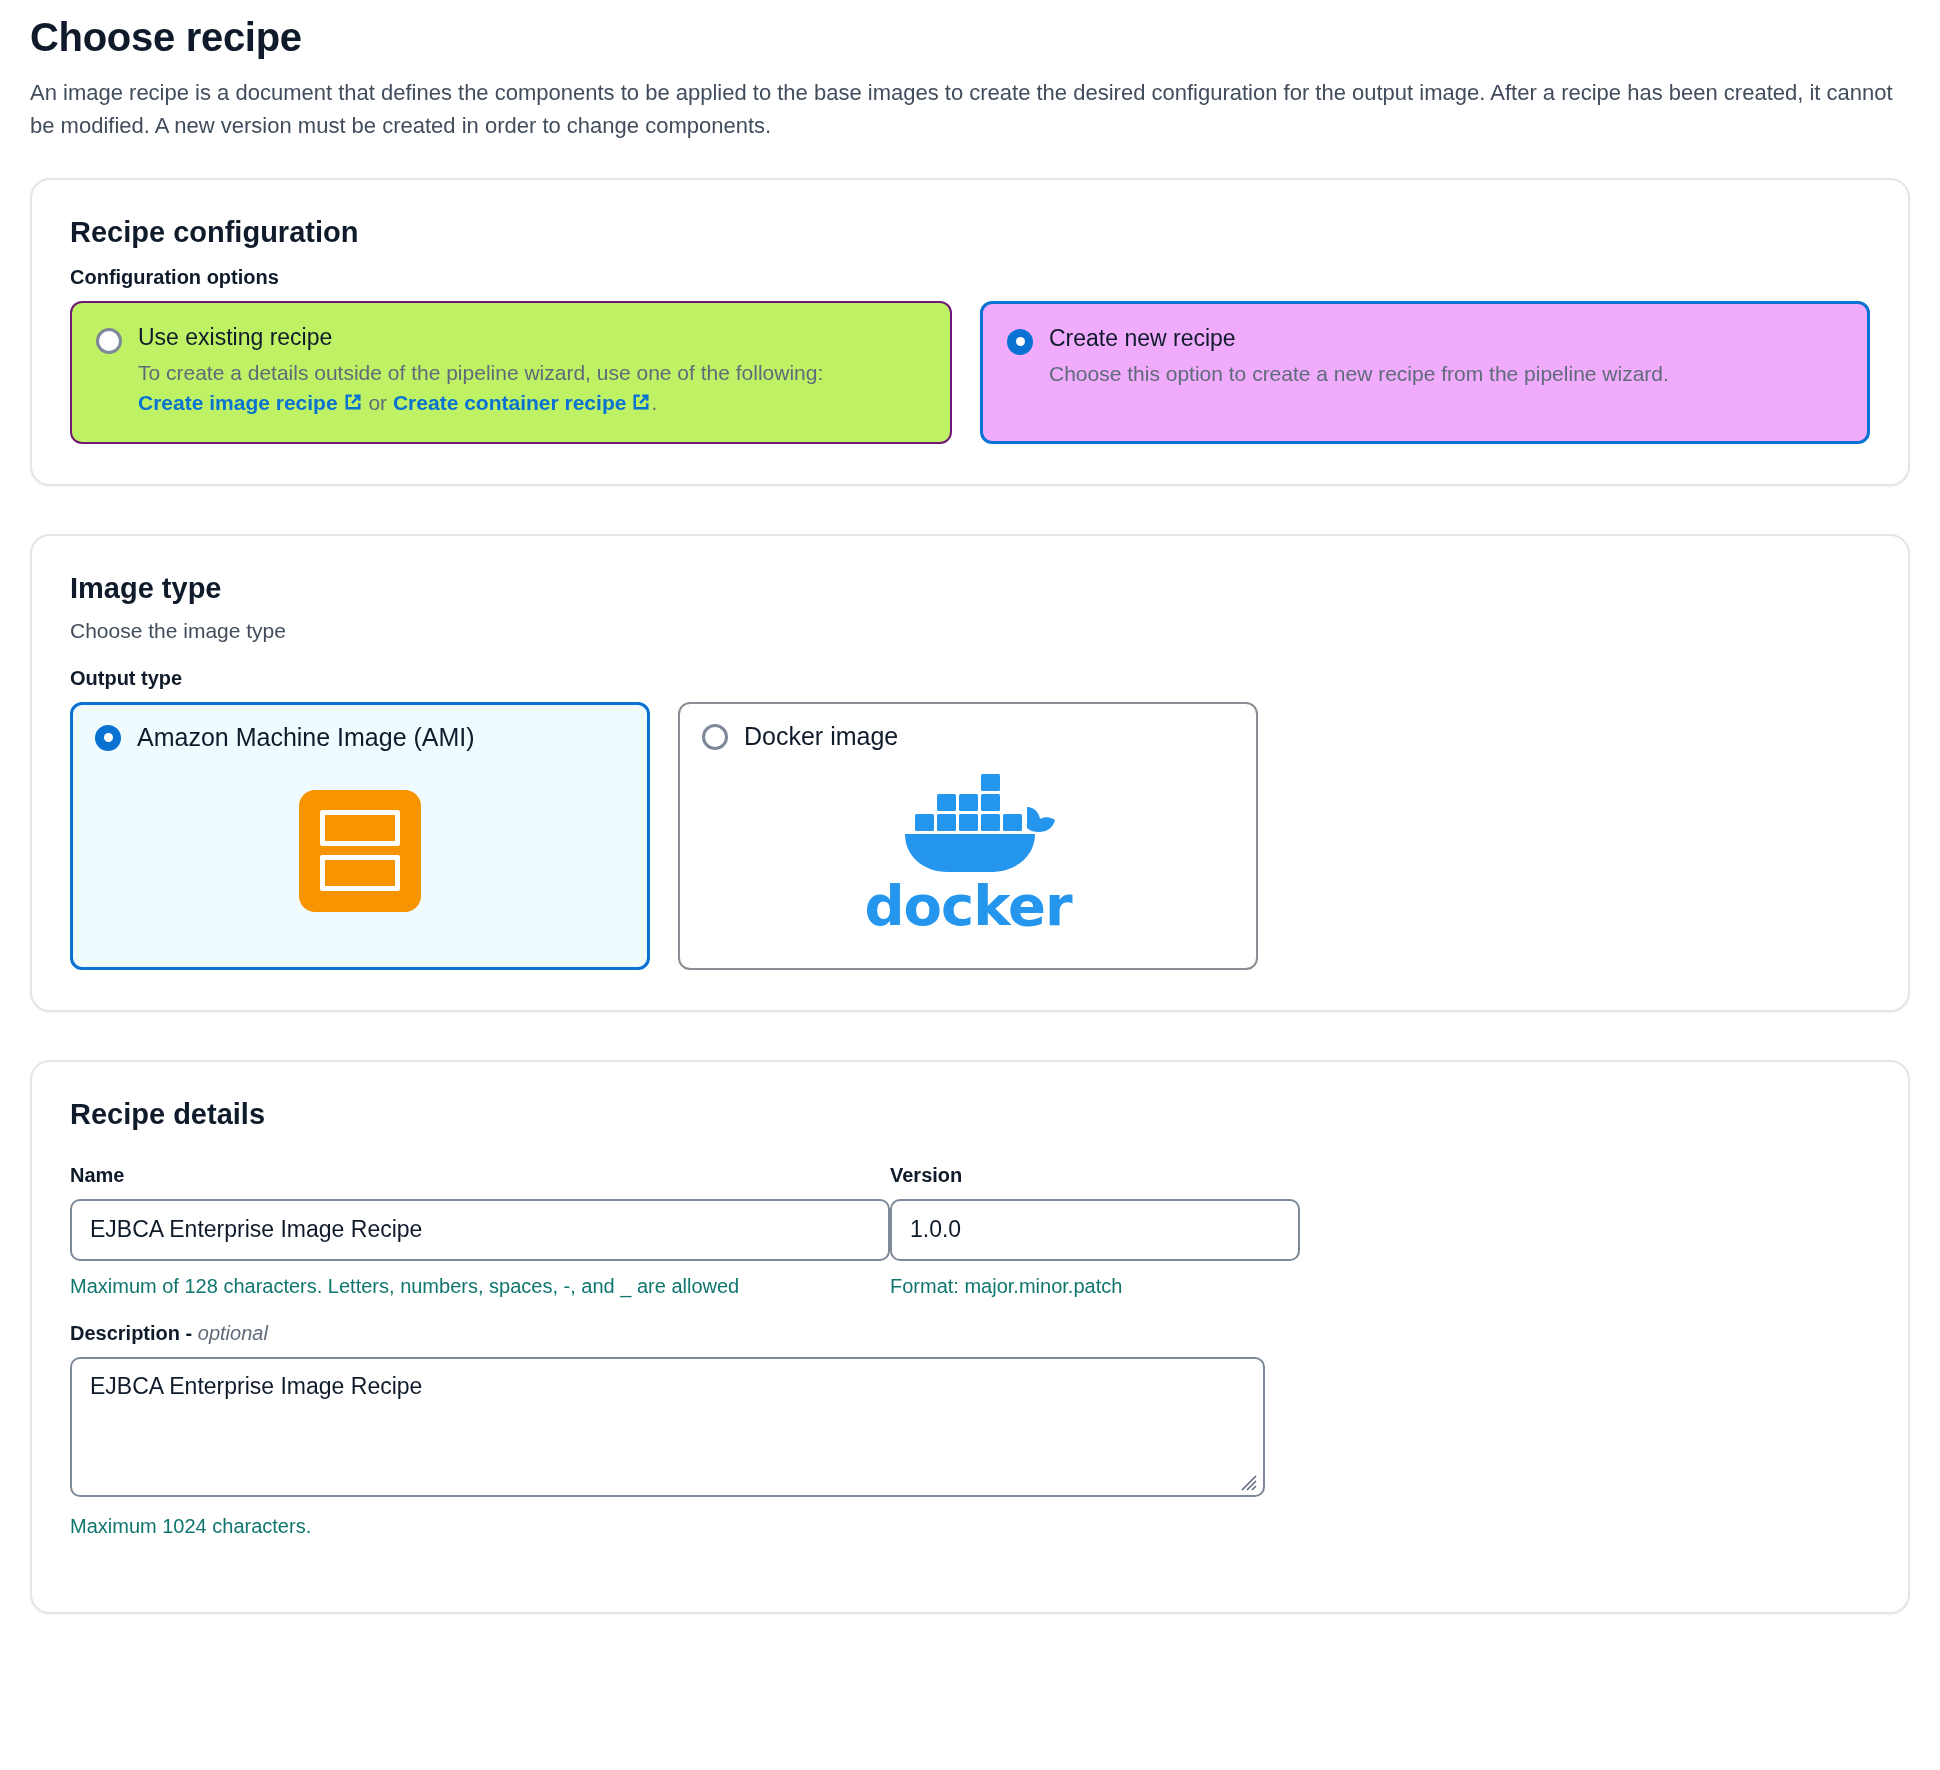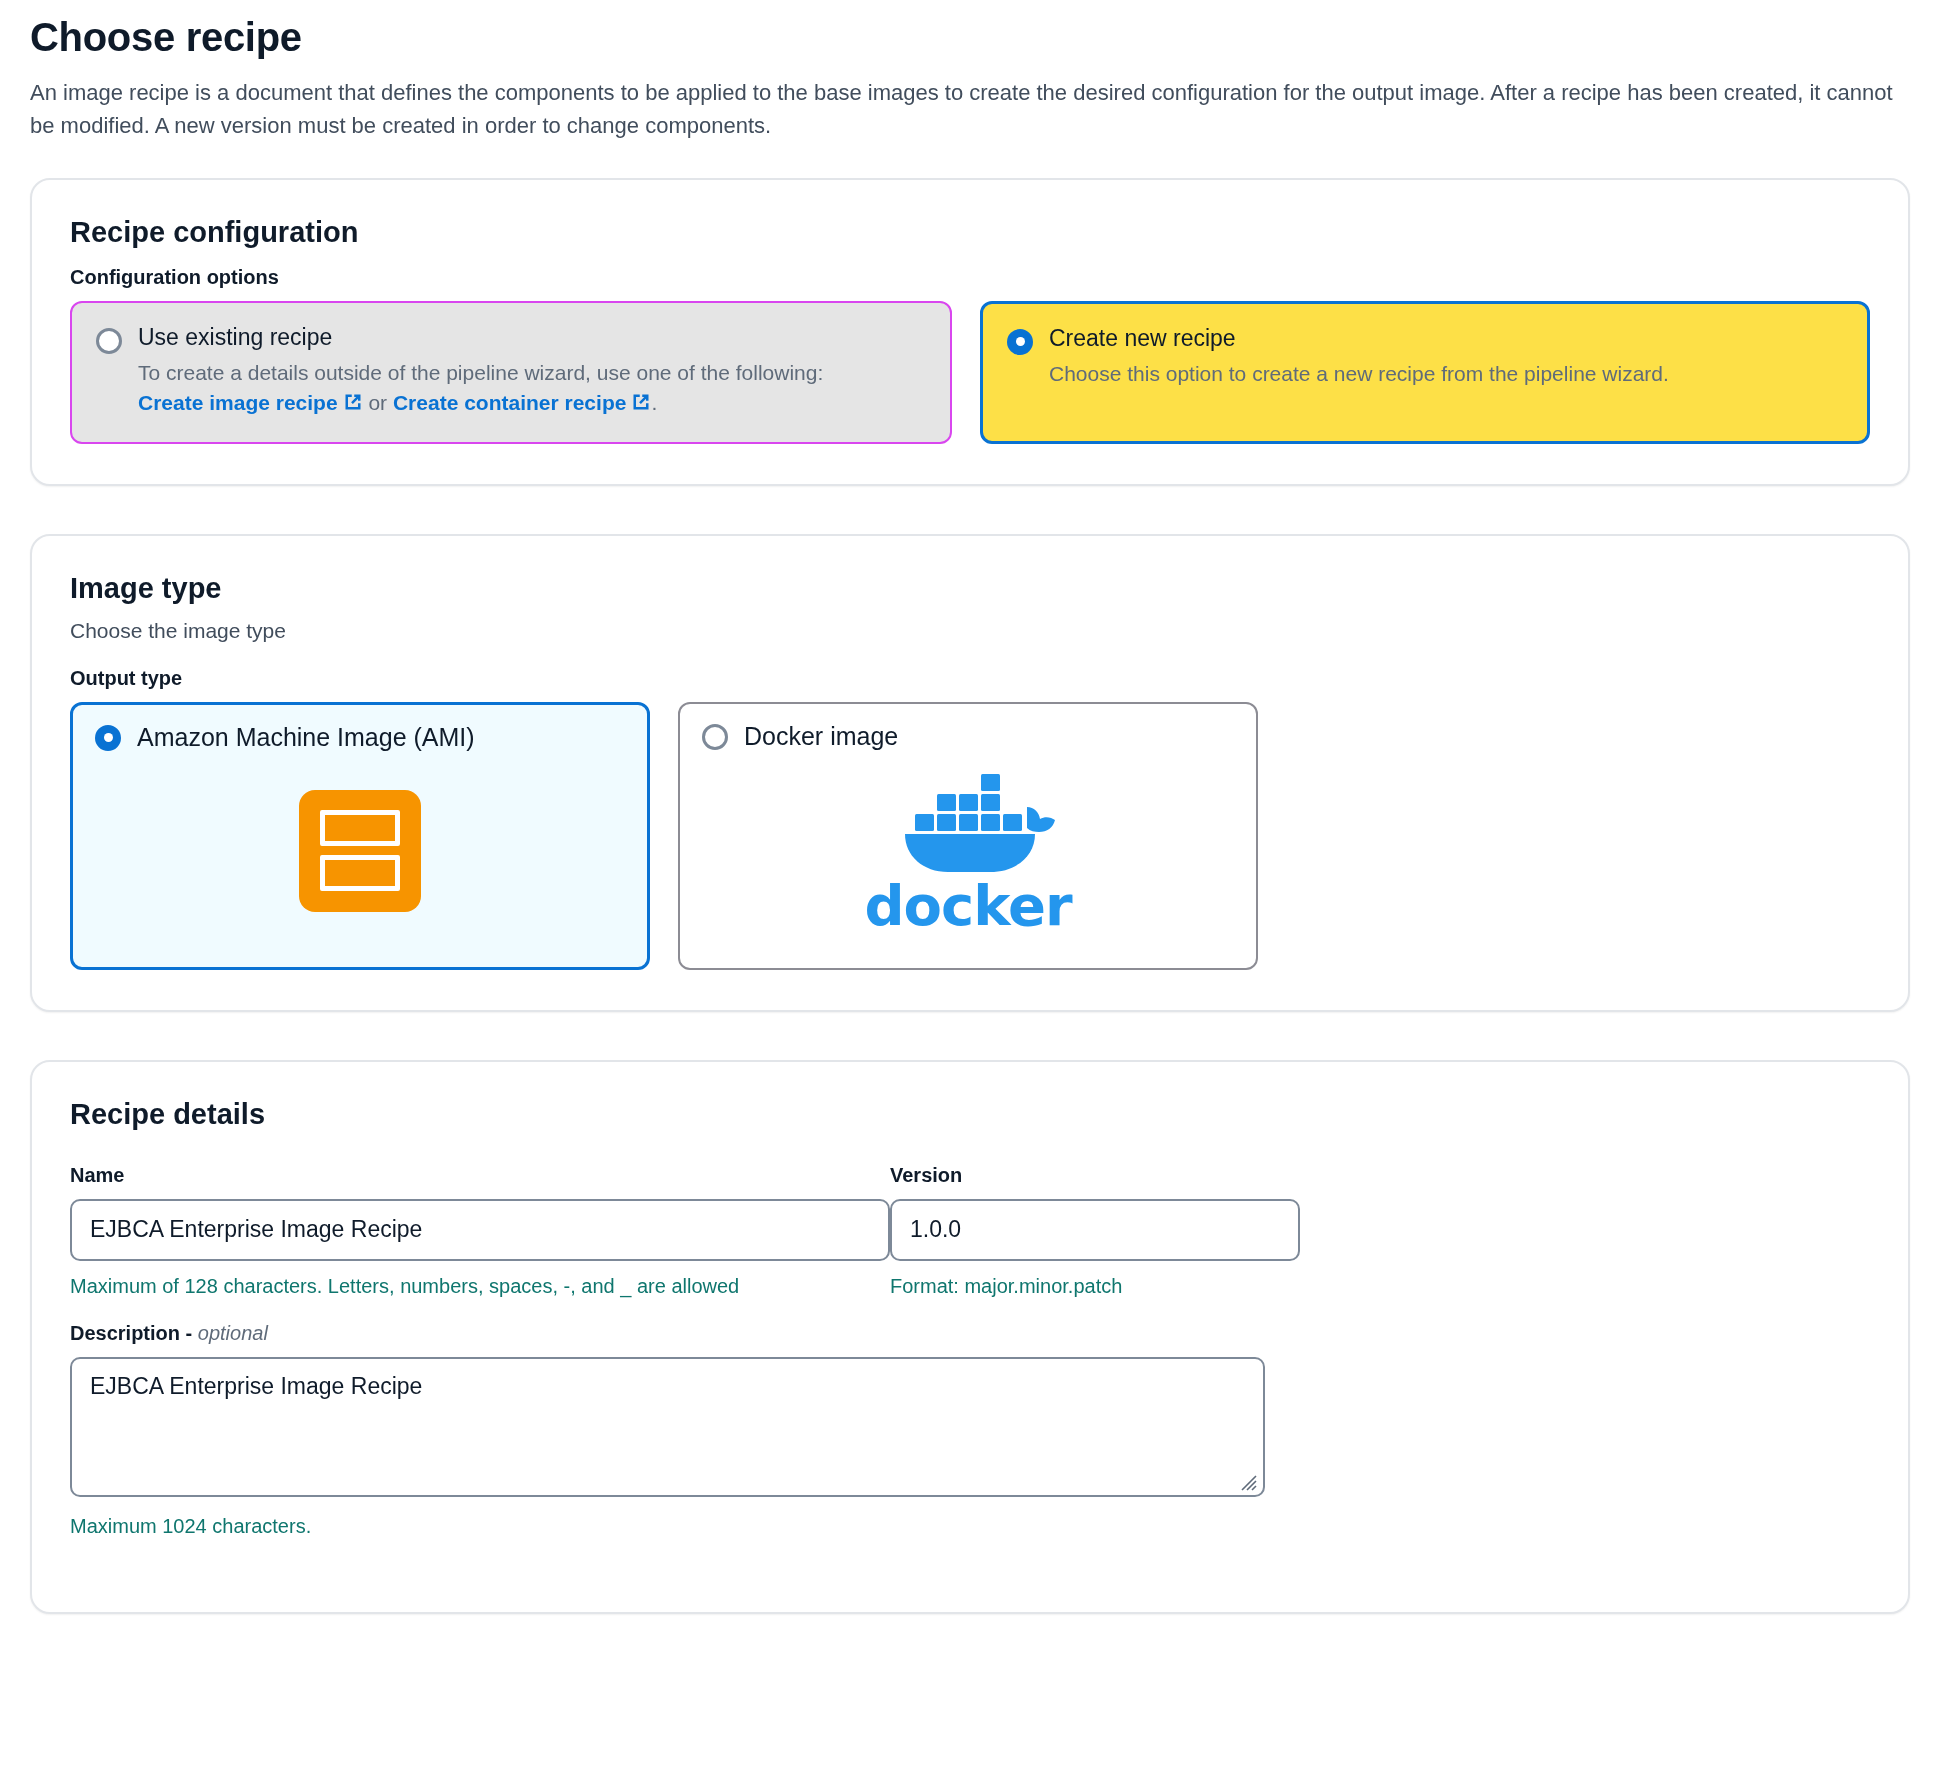--- a/index.html
+++ b/index.html
@@ -67,32 +67,32 @@
   }
   .field-label .optional {
     font-weight: 400;
     font-style: italic;
     color: #5f6b7a;
   }
 
   
   .tile-row { display: flex; gap: 28px; align-items: stretch; }
   .tile {
-    border: 2px solid #d946ef;
+    border: 2px solid #701a75;
     border-radius: 12px;
-    background: #e5e5e5;
+    background: #bef264;
     padding: 20px 24px 22px 24px;
     display: flex;
     gap: 16px;
     align-items: flex-start;
     cursor: pointer;
   }
   .tile.selected {
     border-color: #0972d3;
-    background: #fde047;
+    background: #f0abfc;
     border-width: 3px;
   }
   .tile-opt-a { width: 884px; }
   .tile-opt-b { width: 892px; }
 
   .radio {
     flex: 0 0 auto;
     width: 26px; height: 26px;
     border-radius: 50%;
     border: 3px solid #7d8998;

